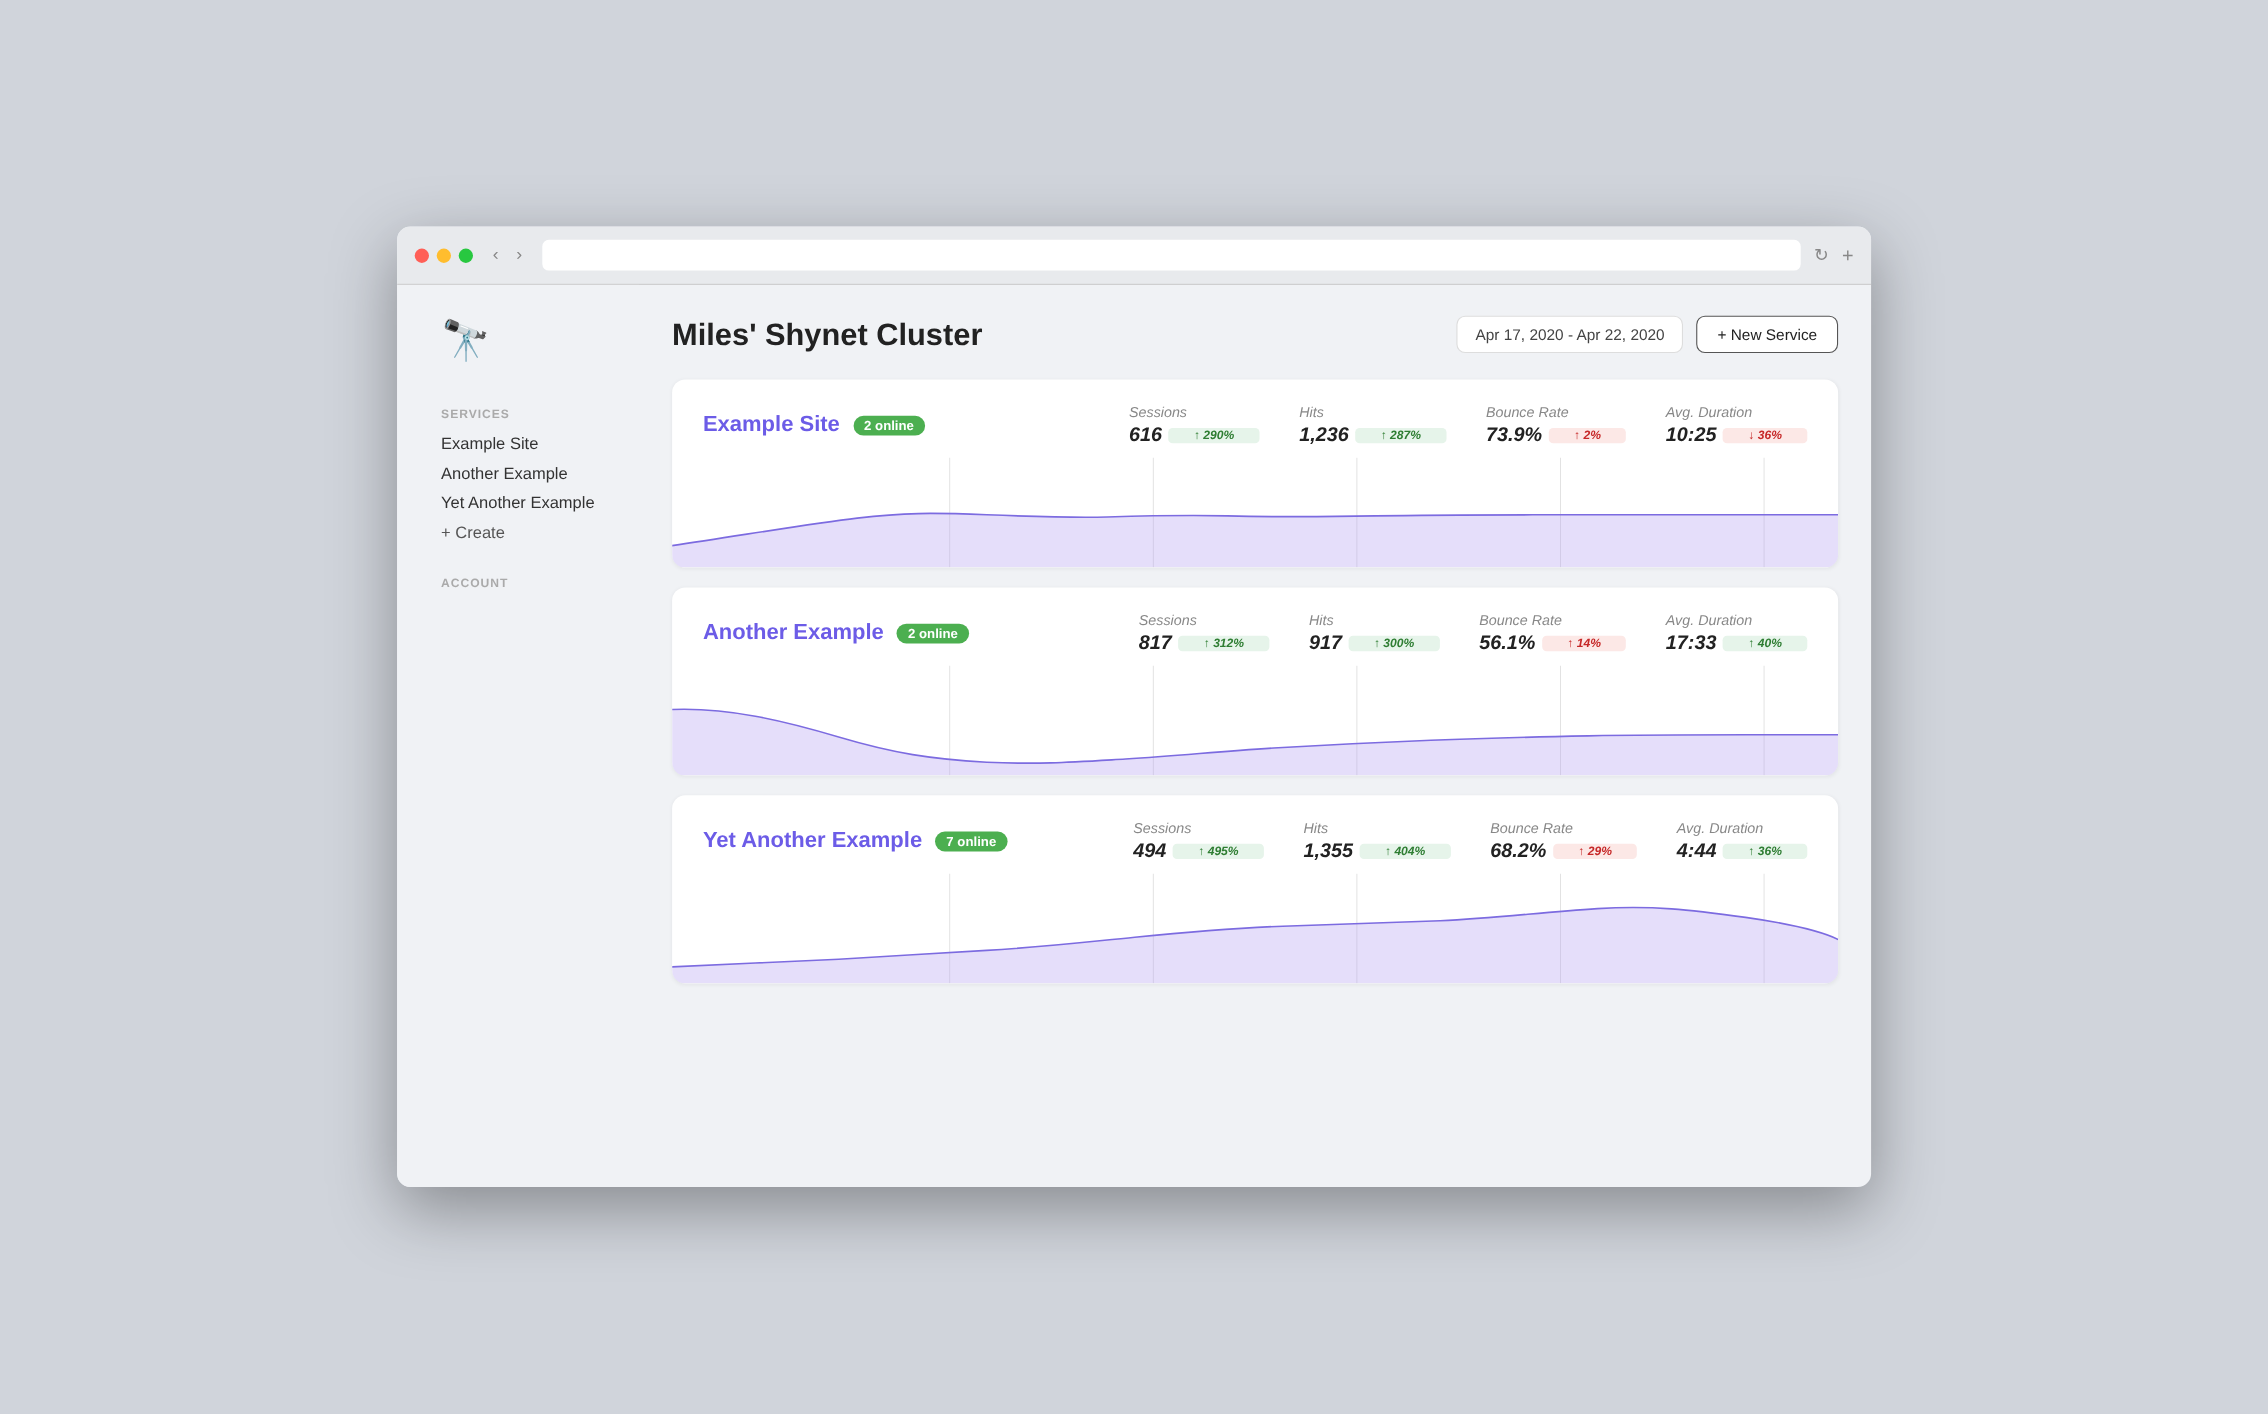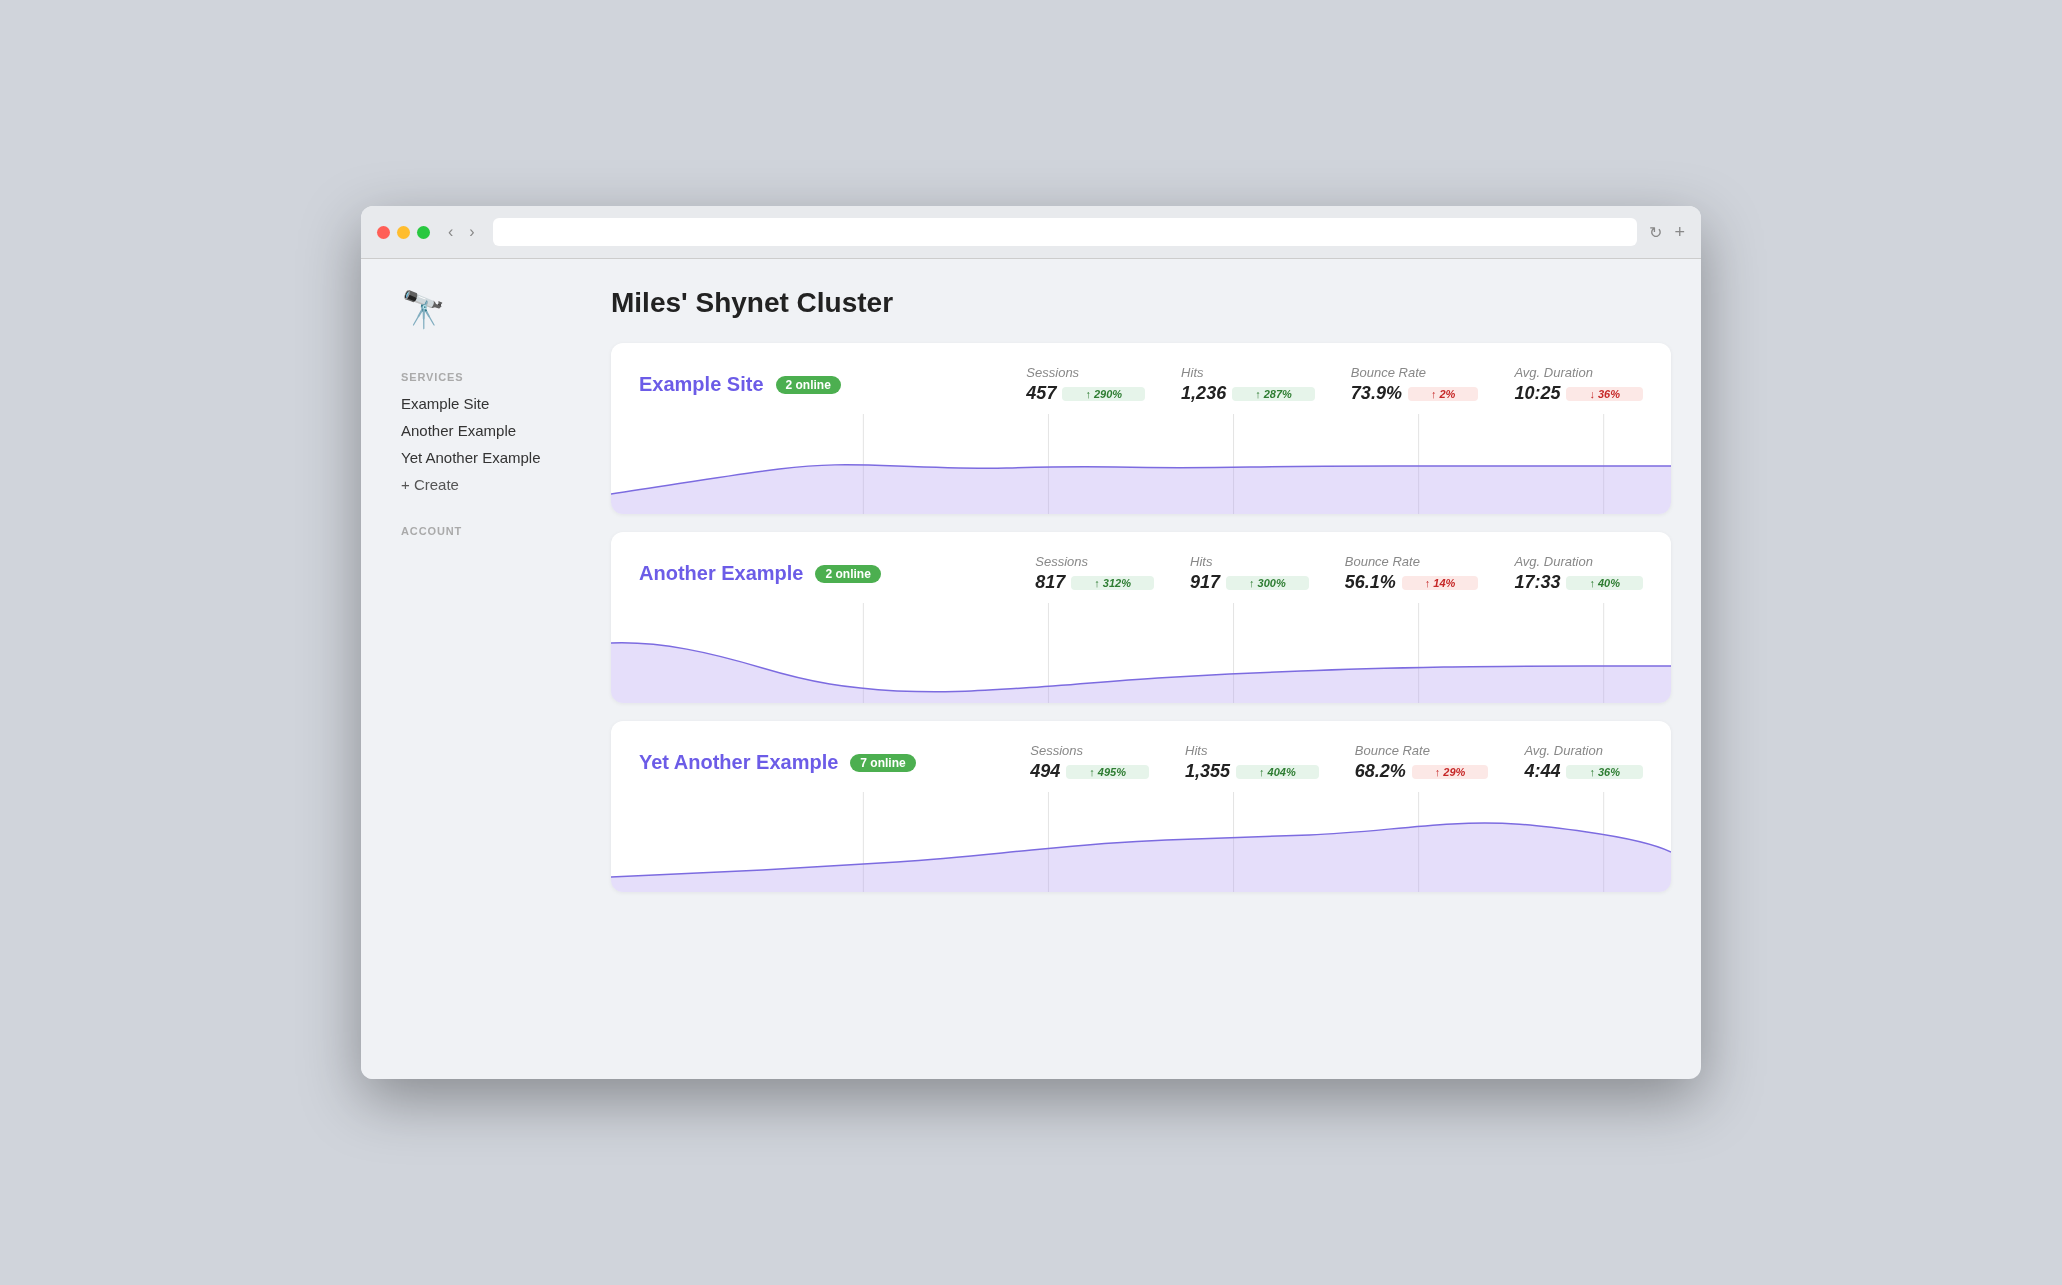--- a/index.html
+++ b/index.html
@@ -280,34 +280,38 @@
           <a href="#" class="create">+ Create</a>
         </li>
       </ul>
 
       <div class="sidebar-section-label">Account</div>
     </div>
 
     <div class="main-content">
       <div class="top-bar">
         <h1 class="page-title">Miles' Shynet Cluster</h1>
+        <div class="top-bar-right">
+          <button class="date-range-btn">Apr 17, 2020 - Apr 22, 2020</button>
+          <button class="new-service-btn">+ New Service</button>
+        </div>
       </div>
 
       <div id="cards-container">
           <div class="service-card">
     <div class="card-header">
       <div class="card-title-row">
         <span class="card-title">Example Site</span>
         <span class="online-badge">2 online</span>
       </div>
       <div class="card-stats">
         <div class="stat-block">
           <div class="stat-label">Sessions</div>
           <div class="stat-value-row">
-            <span class="stat-value">457</span>
+            <span class="stat-value">616</span>
             <span class="badge badge-green">↑ 290%</span>
           </div>
         </div>
         <div class="stat-block">
           <div class="stat-label">Hits</div>
           <div class="stat-value-row">
             <span class="stat-value">1,236</span>
             <span class="badge badge-green">↑ 287%</span>
           </div>
         </div>

